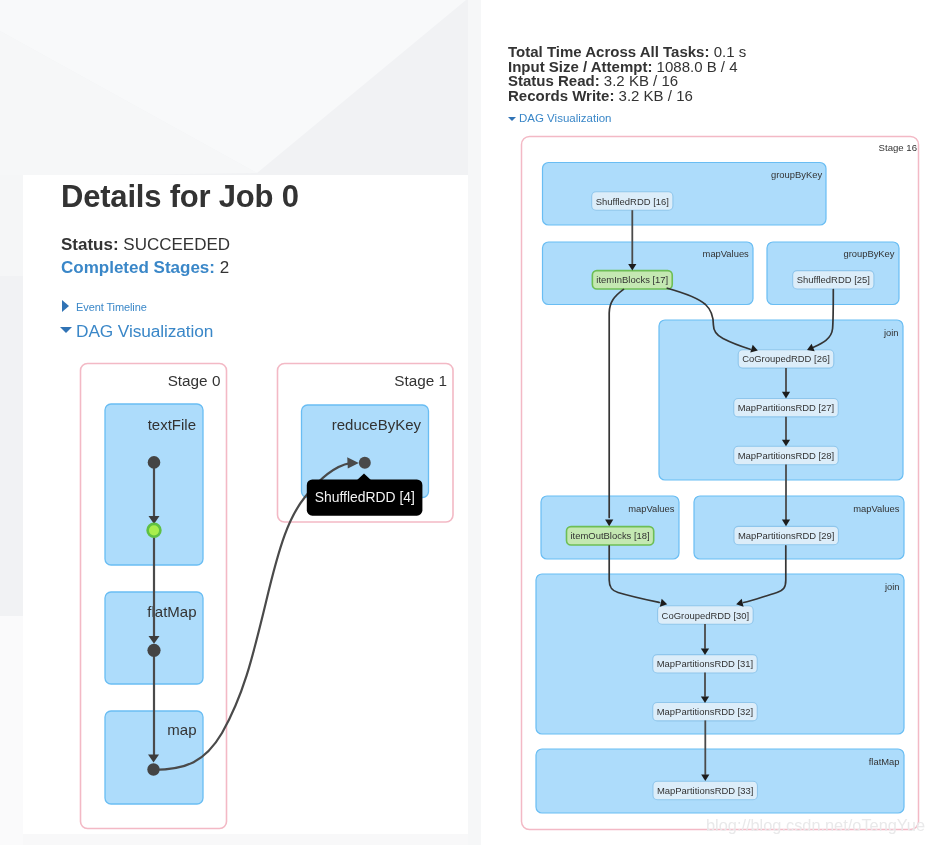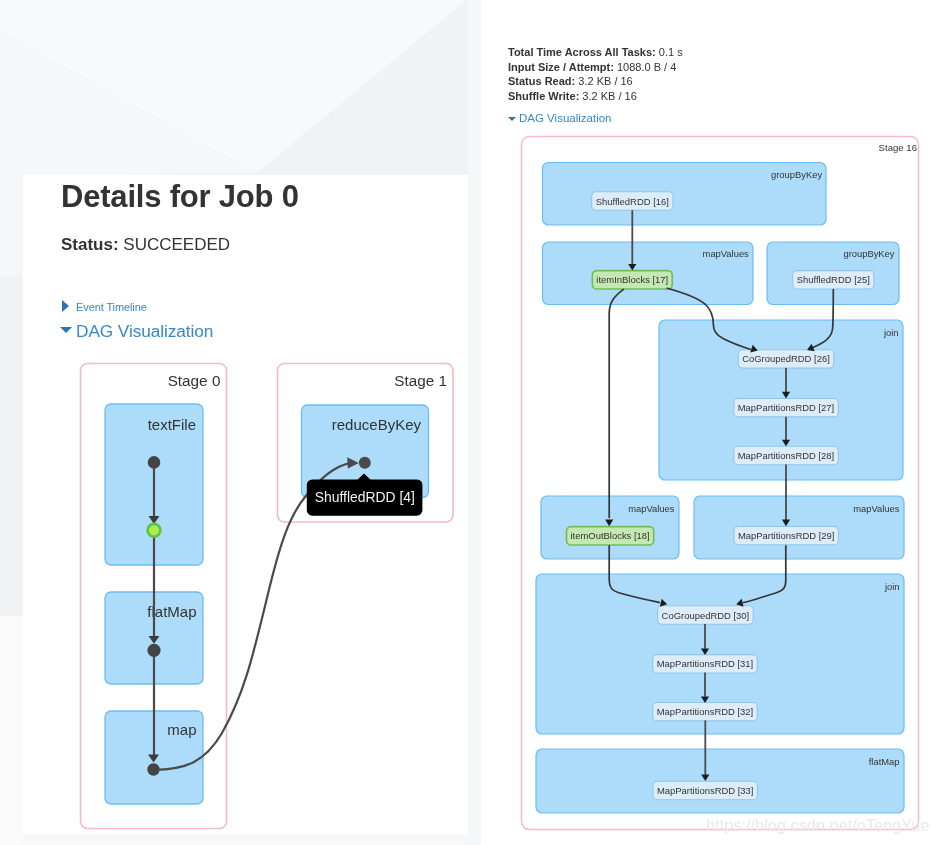--- a/index.html
+++ b/index.html
@@ -56,20 +56,24 @@
 
   <div class="card-left"></div>
 
   <div class="h-job" style="left:61px;top:181px;font-size:31px;line-height:32px;text-align:right;">Details for Job 0</div>
 
   <div class="meta" style="left:61px;top:234px;font-size:17px;line-height:22px;">
     <b>Status:</b>
     <span>SUCCEEDED</span>
   </div>
 
+  <div class="meta" style="left:61px;top:257px;font-size:17px;line-height:22px;">
+    <b class="bluebold">Completed Stages:</b>
+    <span>2</span>
+  </div>
 
   <div class="toggle" style="left:62px;top:295.5px;font-size:11px;line-height:22px;letter-spacing:-0.1px;">
     <span class="tri tri-right"></span><span>Event Timeline</span>
   </div>
 
   <div class="toggle" style="left:62px;top:319.5px;font-size:17.3px;line-height:22px;letter-spacing:-0.1px;">
     <span class="tri tri-down"></span><span>DAG Visualization</span>
   </div>
 
   <svg class="layer" id="job-dag" width="936" height="845">
@@ -117,25 +121,25 @@
     <circle cx="364.8" cy="462.8" r="6.0" fill="#4A4A4A"></circle>
 
     <g>
       <path d="M355,482 L364,473.5 L373,482 z" fill="#000"></path>
       <rect x="306.8" y="479.5" width="115.6" height="36.2" rx="5.5" ry="5.5" fill="#000"></rect>
       <text x="364.8" y="502" text-anchor="middle" font-size="13.9" fill="#f2f2f2" font-family="'Liberation Sans',sans-serif">ShuffledRDD [4]</text>
     </g>
   </svg>
 
 
-  <div id="stage-metrics" style="position:absolute;left:508px;top:45px;font-size:11px;line-height:14.6px;color:#333;">
+  <div id="stage-metrics" style="position:absolute;left:508px;top:45px;font-size:15px;line-height:14.6px;color:#333;">
       <div class="m"><b>Total Time Across All Tasks:</b> <span>0.1 s</span></div>
       <div class="m"><b>Input Size / Attempt:</b> <span>1088.0 B / 4</span></div>
       <div class="m"><b>Status Read:</b> <span>3.2 KB / 16</span></div>
-      <div class="m"><b>Shuffle Write:</b> <span>3.2 KB / 16</span></div>
+      <div class="m"><b>Records Write:</b> <span>3.2 KB / 16</span></div>
     </div>
 
   <div class="toggle" style="left:508px;top:110px;font-size:11.5px;line-height:16px;">
     <span class="tri tri-down tri-sm"></span><span>DAG Visualization</span>
   </div>
 
   <svg class="layer" id="stage-dag" width="936" height="845">
     <rect x="521.5" y="136.5" width="397" height="693" rx="8" ry="8" fill="none" stroke="#F3B9C5" stroke-width="1.5"></rect>
     <text x="917" y="151.3" text-anchor="end" font-size="9.6" fill="#333" font-family="'Liberation Sans',sans-serif">Stage 16</text>
     <g id="stage-dag-body">
@@ -201,14 +205,14 @@
           <path d="M833.3,289.6 C833.3,307 833.3,320 832.6,328.5 C831.6,339 822,343.5 814,347 L813.5,347.3" stroke="#353535" stroke-width="1.7" fill="none" stroke-linecap="round"></path>
           <path d="M807.00,350.00 L811.58,343.73 L814.66,351.33 z" fill="#1d1d1d"></path>
           <path d="M609.2,545.8 L609.2,580 C609.2,587 611.5,590.5 618,592.5 C633,597 650,600.5 659.5,602.5" stroke="#353535" stroke-width="1.7" fill="none" stroke-linecap="round"></path>
           <path d="M667.20,604.30 L659.85,606.81 L661.69,598.82 z" fill="#1d1d1d"></path>
           <path d="M785.8,545.8 L785.8,580 C785.8,587.5 783.5,590.5 777,592.5 C762,597 753,600.5 743.6,602.5" stroke="#353535" stroke-width="1.7" fill="none" stroke-linecap="round"></path>
           <path d="M736.20,604.20 L741.71,598.72 L743.55,606.71 z" fill="#1d1d1d"></path>
         </g>
       </g>
   </svg>
 
-  <div class="wm" style="left:706px;top:816px;font-size:16.35px;">https://blog.csdn.net/oTengYue</div>
+  <div class="wm" style="left:706px;top:816px;font-size:16.35px;">blog://blog.csdn.net/oTengYue</div>
 </div>
 
 </body></html>

